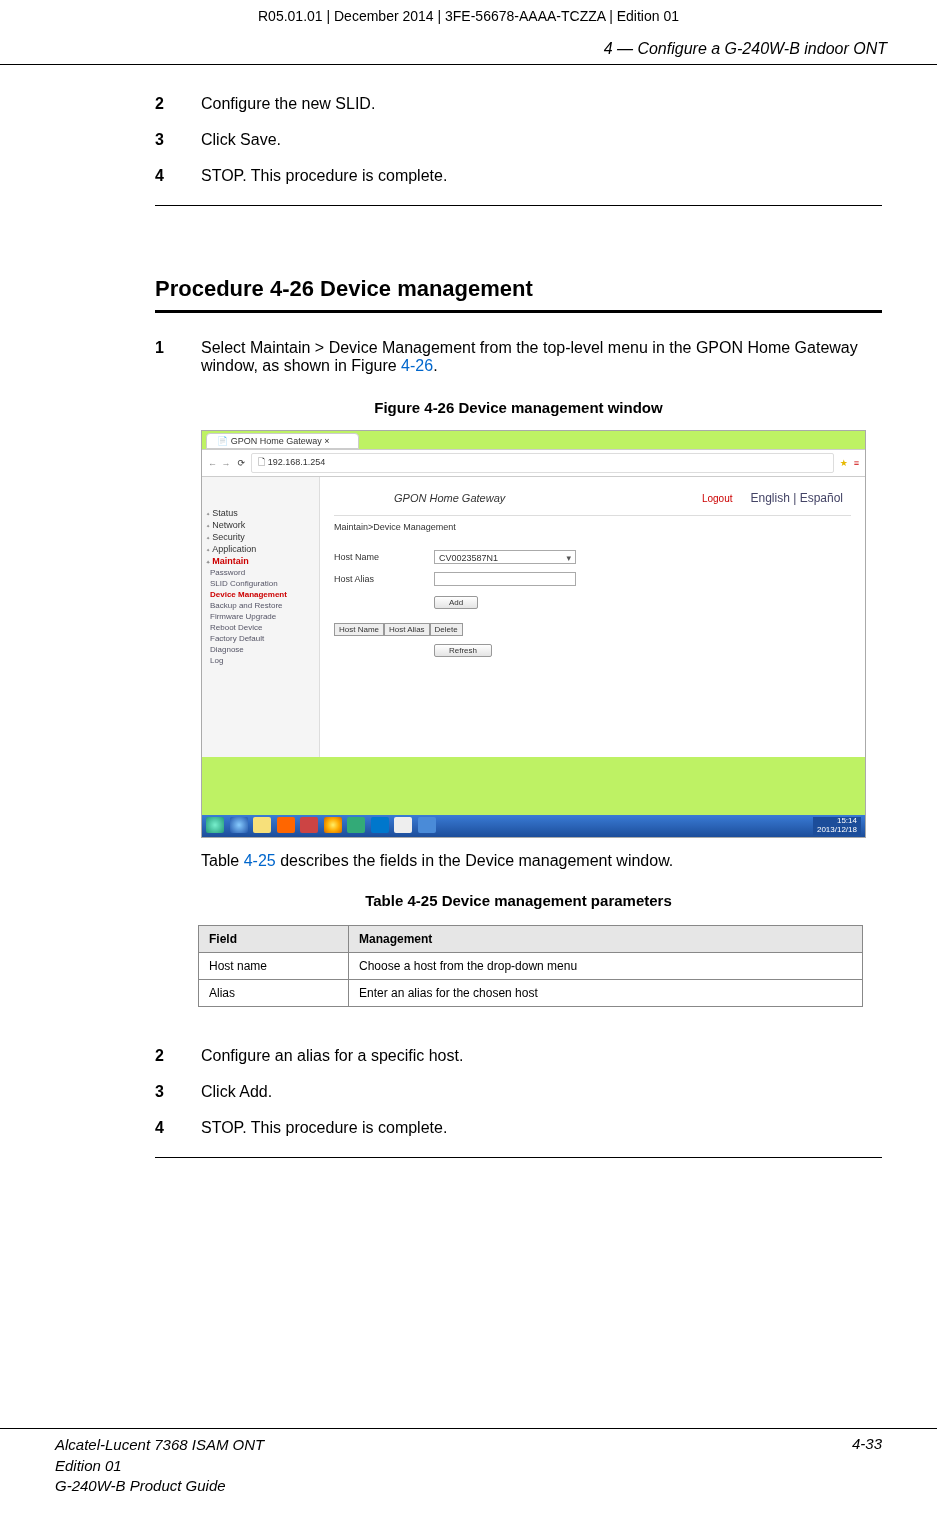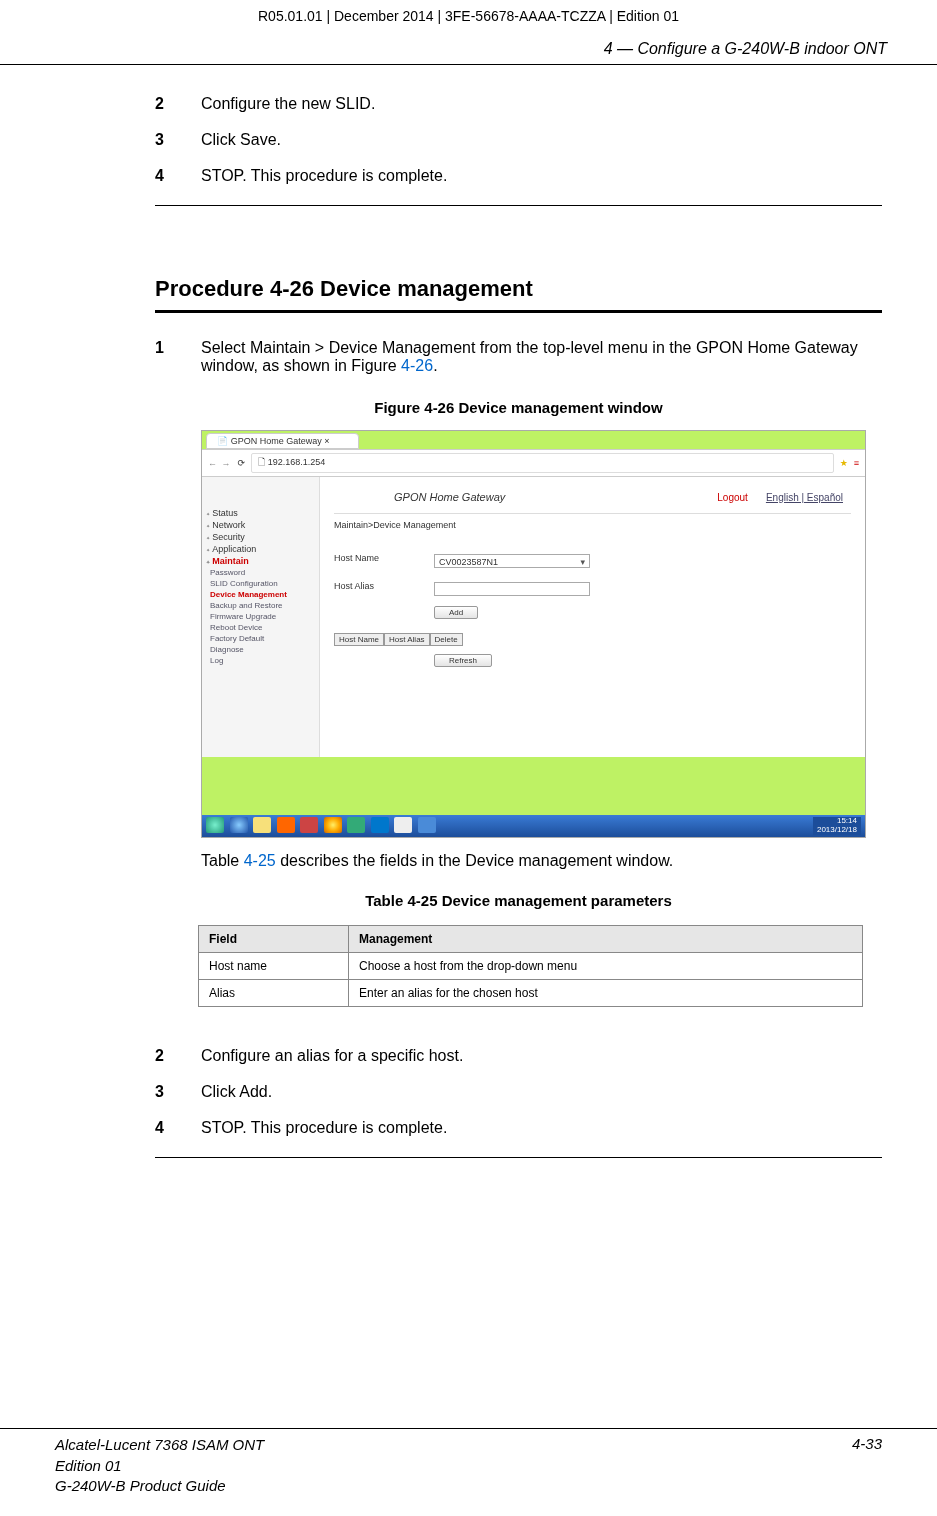--- a/index.html
+++ b/index.html
@@ -144,41 +144,40 @@
     .ss-banner {
       display: flex;
       justify-content: space-between;
       align-items: center;
       padding: 8px 8px 10px 60px;
       border-bottom: 1px solid #ddd;
     }
     .ss-banner .title { font-style: italic; font-size: 11px; }
     .ss-banner .right { display: flex; gap: 18px; align-items: center; }
     .ss-banner .logout { color: #c00; font-size: 10px; }
-    .ss-banner .lang { font-size: 10px; text-decoration: underline; color: #446; text-align: center; }
+    .ss-banner .lang { font-size: 12px; color: #446; text-align: center; }
     .ss-breadcrumb {
       padding: 6px 0 14px 0;
       font-size: 9px;
     }
     .ss-form-row {
       display: flex;
       align-items: center;
       padding: 4px 0;
       font-size: 9px;
     }
     .ss-form-row .lbl { width: 100px; }
     .ss-form-row .fld {
       border: 1px solid #aaa;
       padding: 0 4px;
-      width: 156px;
+      width: 142px;
       height: 14px;
       line-height: 14px;
       background: #fff;
       display: inline-block;
-      margin-top: 6px;
     }
     .ss-form-row .dd::after { content: " ▾"; color: #555; float: right; }
     .ss-btn {
       display: inline-block;
       border: 1px solid #999;
       background: linear-gradient(#fff,#e4e4e4);
       padding: 1px 14px;
       border-radius: 2px;
       font-size: 8px;
       margin-left: 100px;

